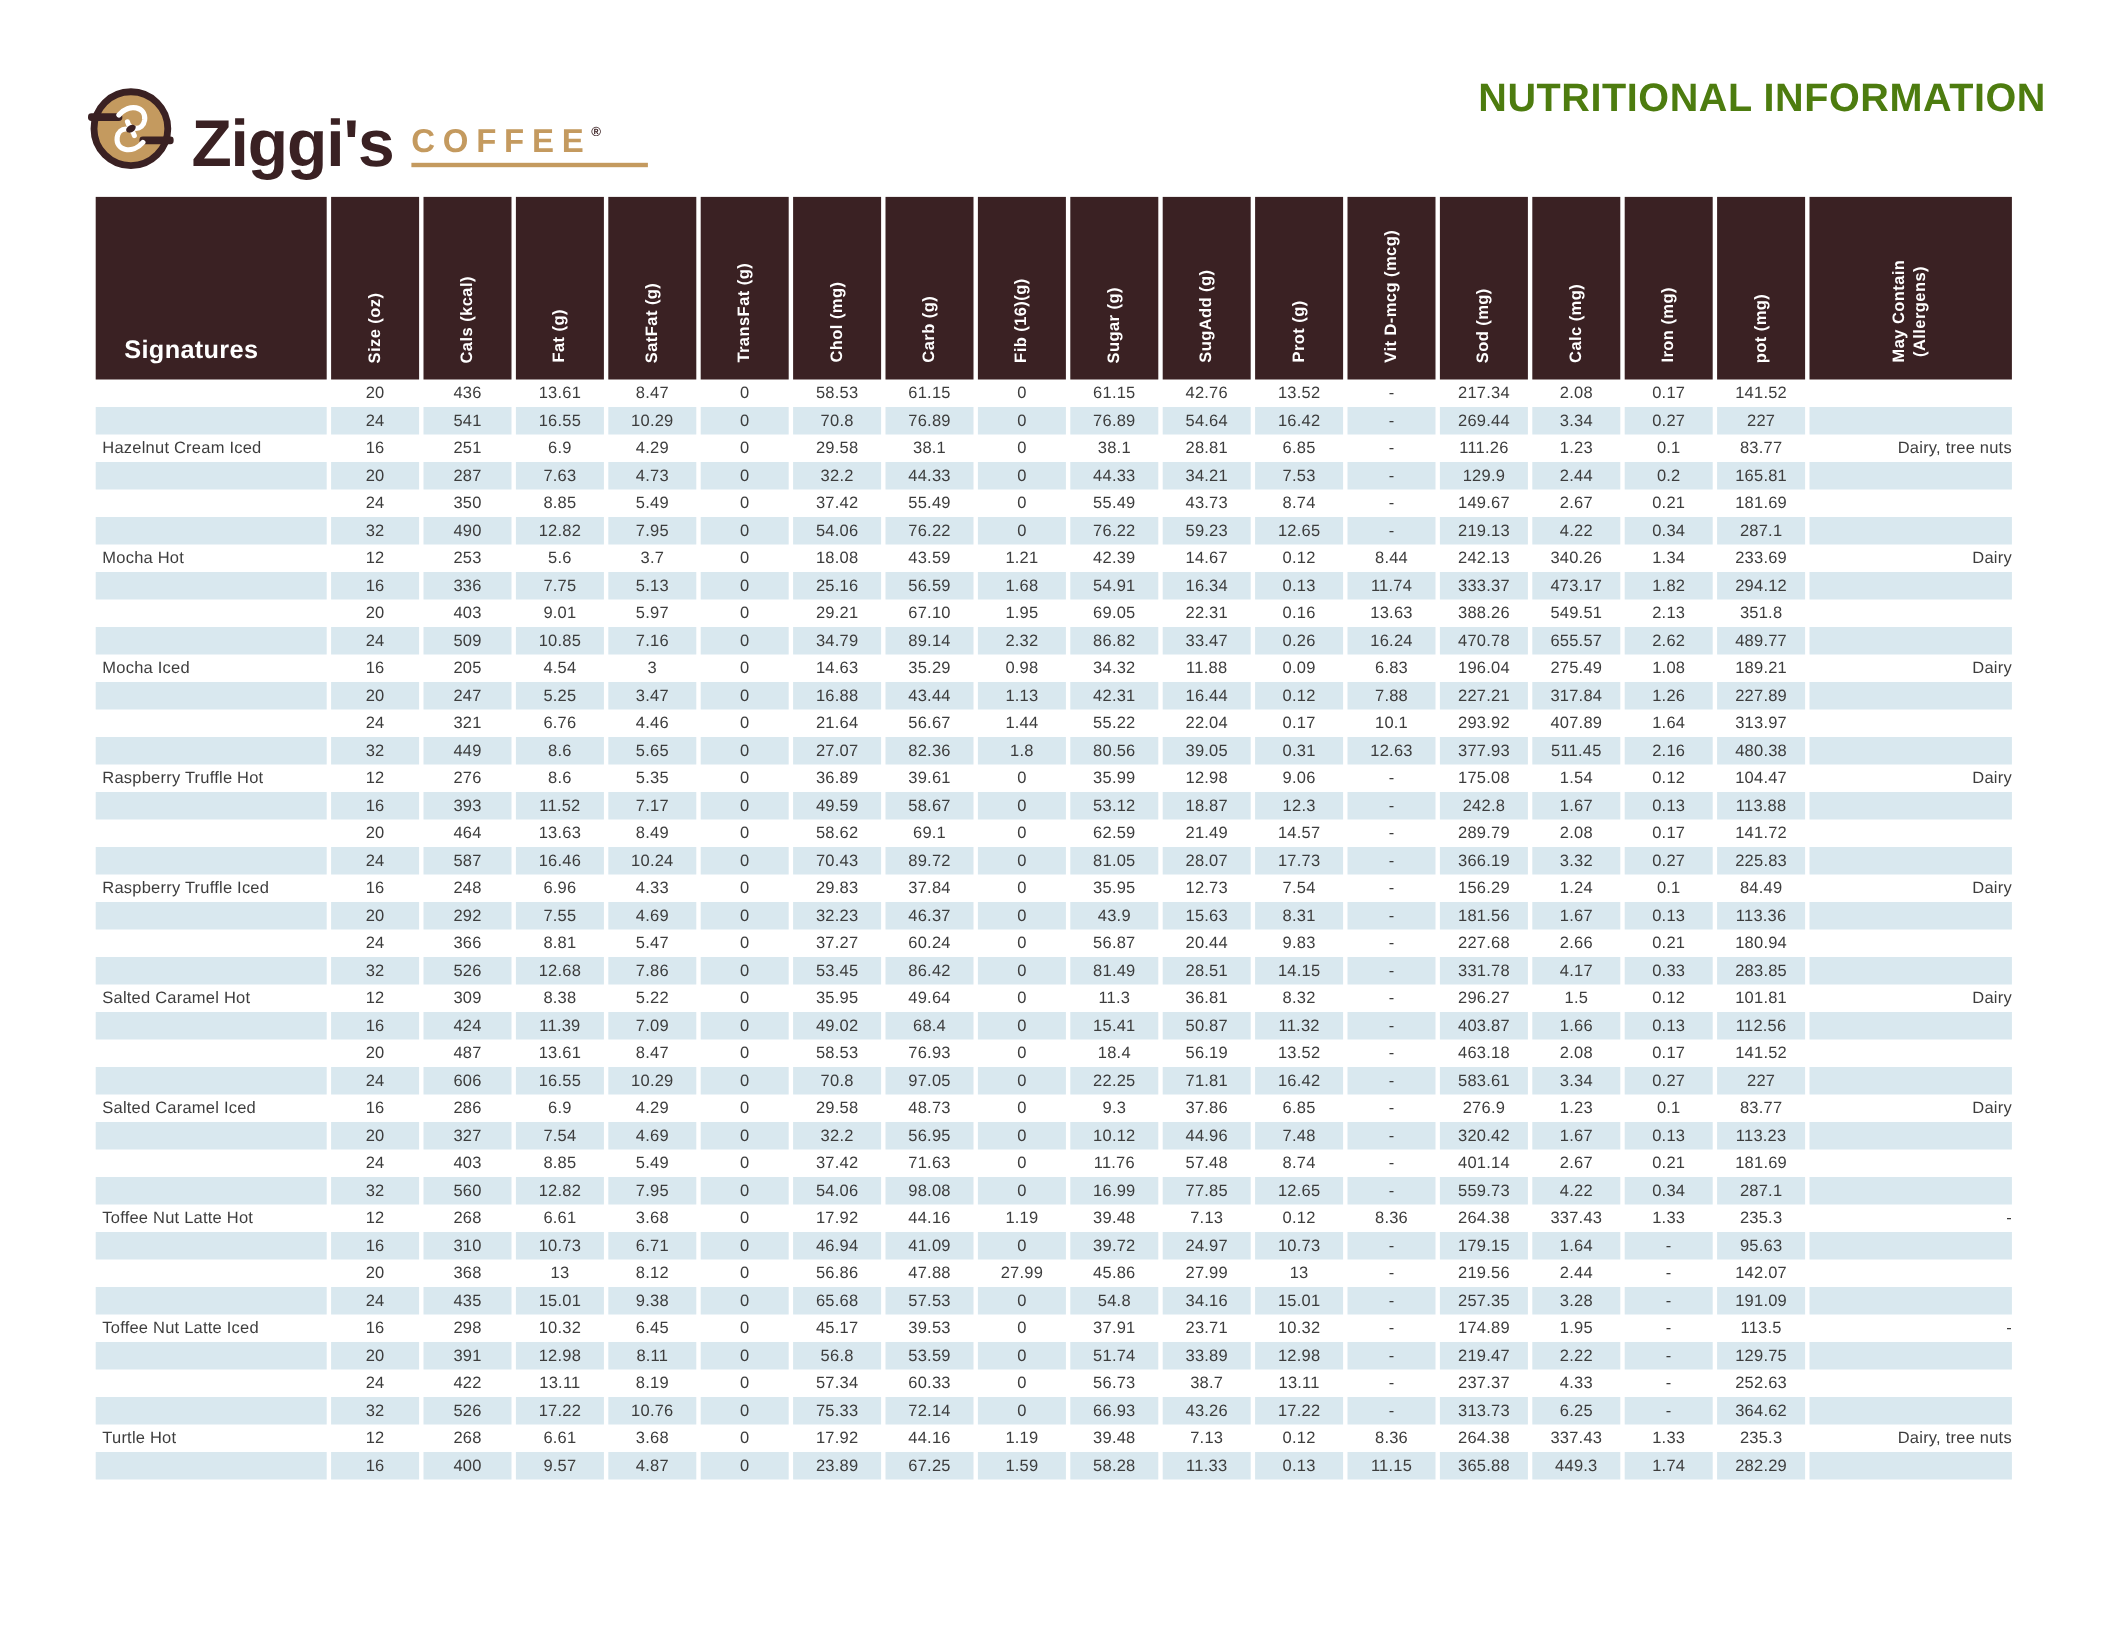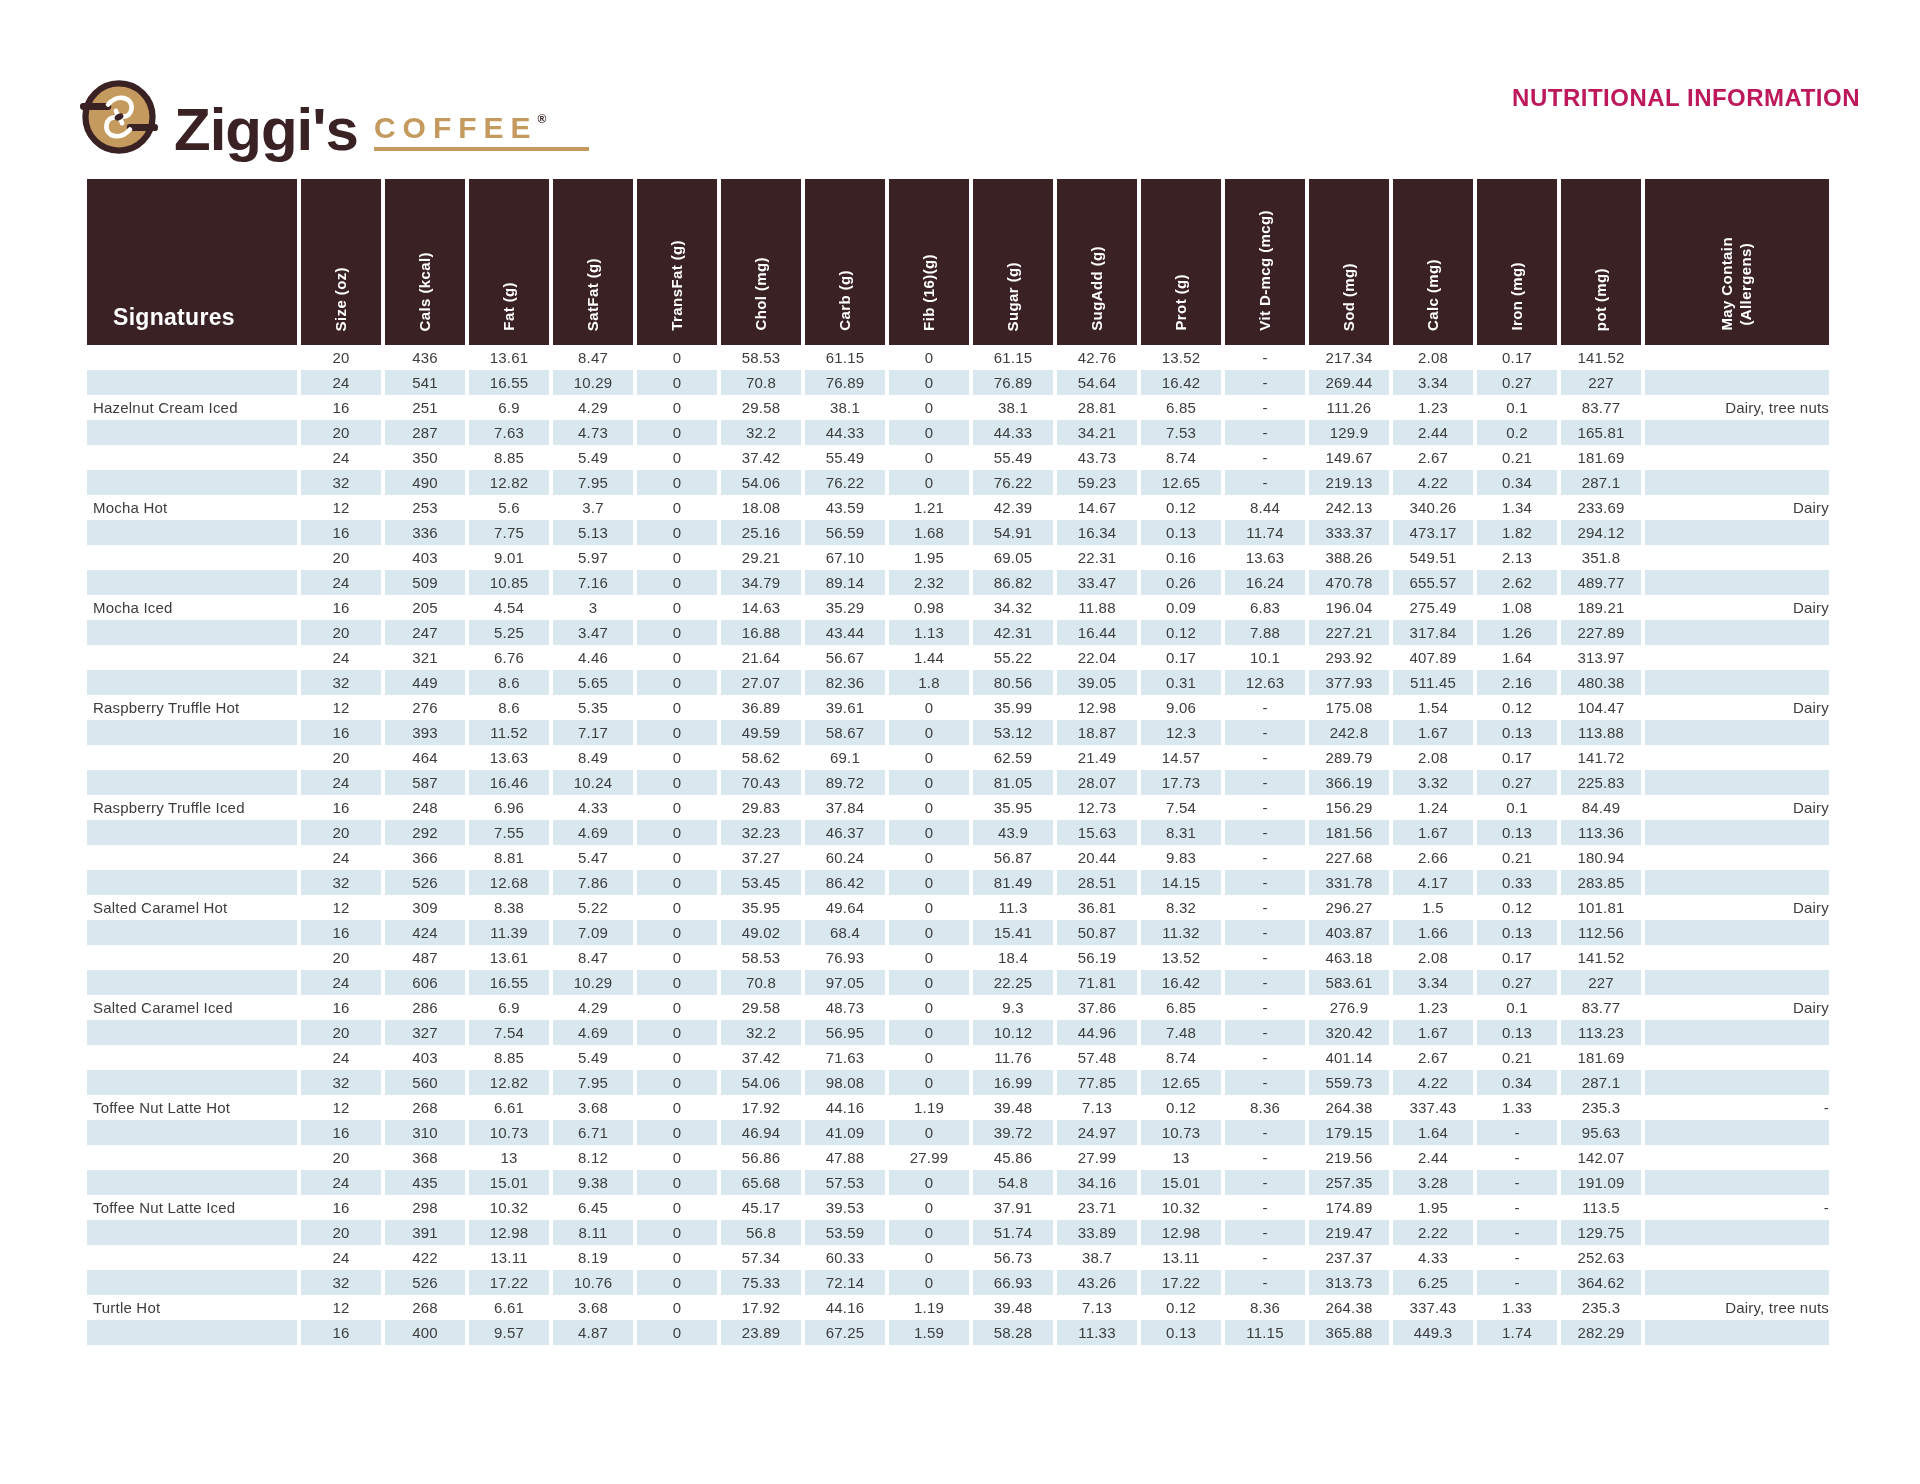--- a/index.html
+++ b/index.html
@@ -20,23 +20,23 @@
     letter-spacing:-1px;line-height:1;
   }
   .brand-sub-wrap{align-self:flex-end;margin-bottom:9px;}
   .brand-sub{
     font-size:30px;font-weight:bold;color:#C49A5F;
     letter-spacing:7px;line-height:1;white-space:nowrap;
   }
   .brand-reg{font-size:12px;color:#3A2123;vertical-align:top;letter-spacing:0;}
   .brand-underline{height:4px;background:#C49A5F;width:215px;margin-top:4px;}
   .page-title{
-    position:absolute;top:84px;right:60px;
-    font-size:24px;font-weight:bold;letter-spacing:0.5px;
-    color:#be185d;
+    position:absolute;top:68px;right:60px;
+    font-size:36px;font-weight:bold;letter-spacing:0.5px;
+    color:#4d7c0f;
   }
   
   table.nutrition{
     position:absolute;left:83px;top:179px;
     border-collapse:separate;border-spacing:4px 0;
     table-layout:fixed;width:1750px;
   }
   col.c-name{width:210px;}
   col.c-num{width:80px;}
   col.c-al{width:184px;}

